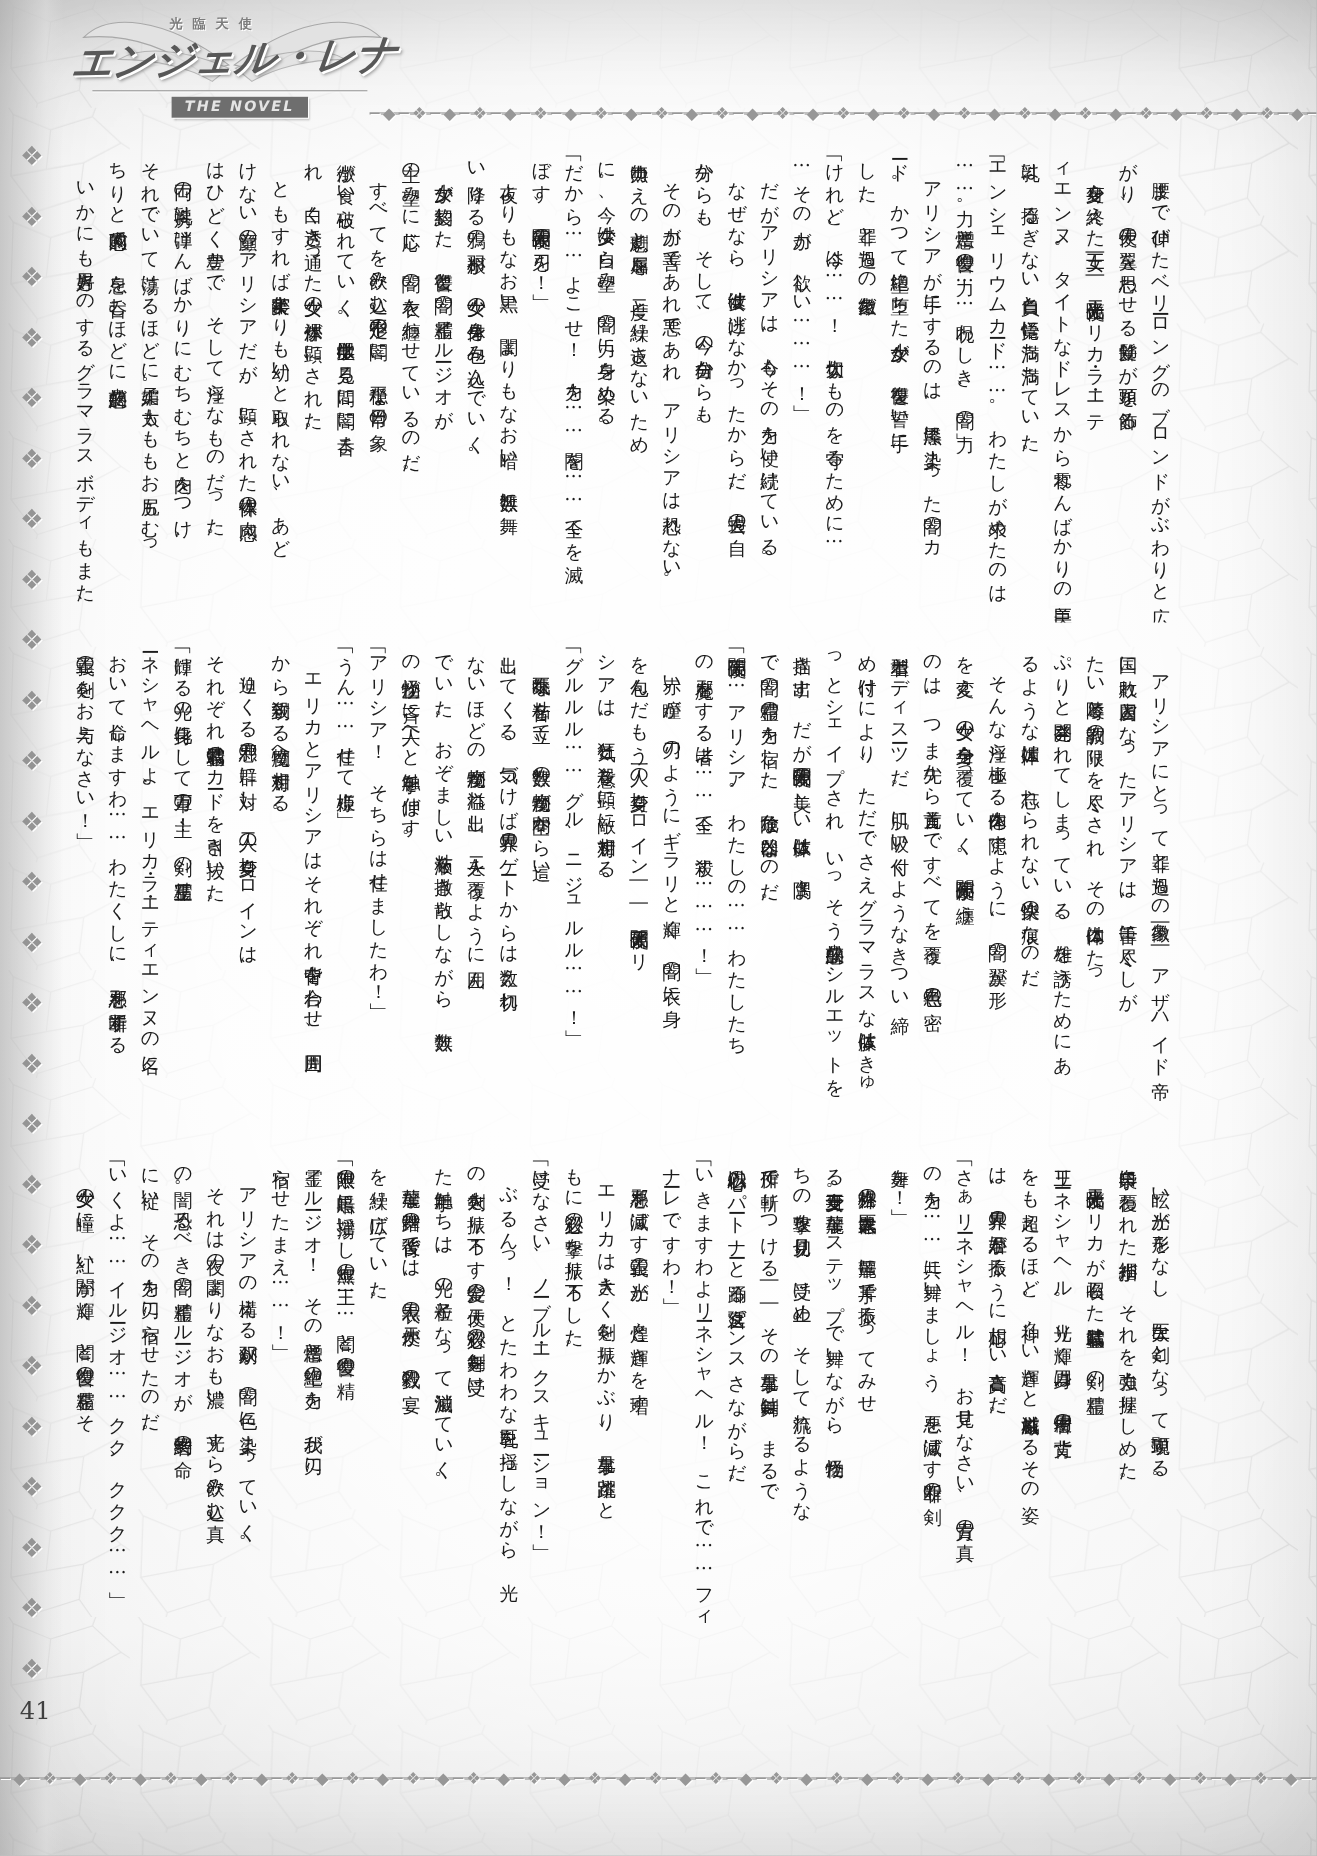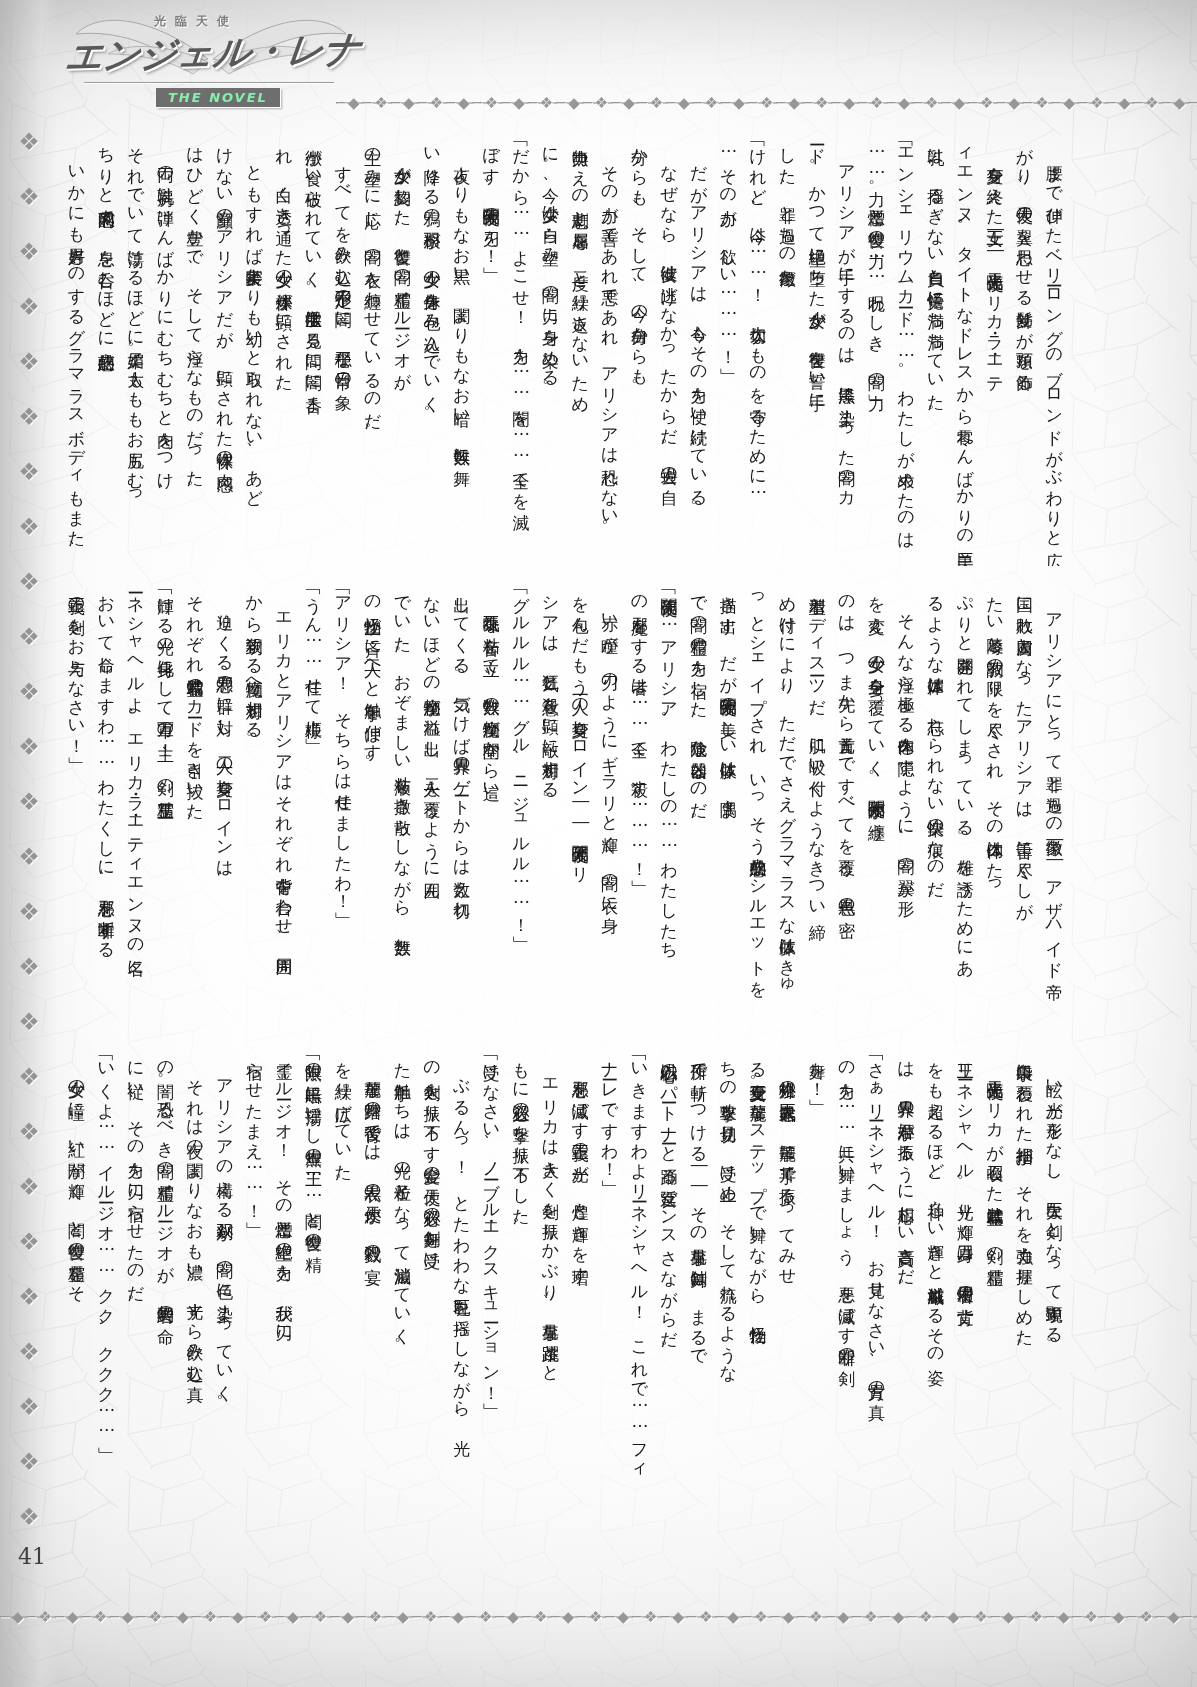--- a/index.html
+++ b/index.html
@@ -46,21 +46,21 @@
   .logo-main {
     position:absolute; top:24px; left:8px; white-space:nowrap;
     font-family:"DejaVu Sans","Liberation Sans",sans-serif;
     font-size:37px; font-weight:bold; font-style:italic; color:#585858;
     transform:skewX(-8deg) rotate(-1.5deg);
     text-shadow:1px 1px 0 #ffffff, 2px 2px 0 #ffffff, 3px 3px 3px rgba(0,0,0,.4);
     letter-spacing:-1px;
   }
   .logo-line { position:absolute; top:78px; left:26px; width:250px; border-top:1.5px solid #9a9a9a; box-shadow:0 1px 0 #fff; }
   .logo-badge {
-    position:absolute; top:84px; left:98px; background:#6e6e6e; color:#86efac;
+    position:absolute; top:84px; left:98px; background:#6e6e6e; color:#e5e5e5;
     font-family:"DejaVu Sans",sans-serif; font-size:13px; font-weight:bold; font-style:italic;
     letter-spacing:2px; padding:2px 12px; box-shadow:1px 1px 0 #ffffff, 2px 2px 2px rgba(0,0,0,.3);
   }
   
   .content { position:absolute; left:66px; top:136px; width:1000px; }
   .band { display:flex; flex-direction:row-reverse; justify-content:space-between; overflow:hidden; }
   .band1 { height:430px; margin-bottom:18px; }
   .band2 { height:452px; margin-bottom:14px; }
   .band3 { height:462px; }
   .col {

